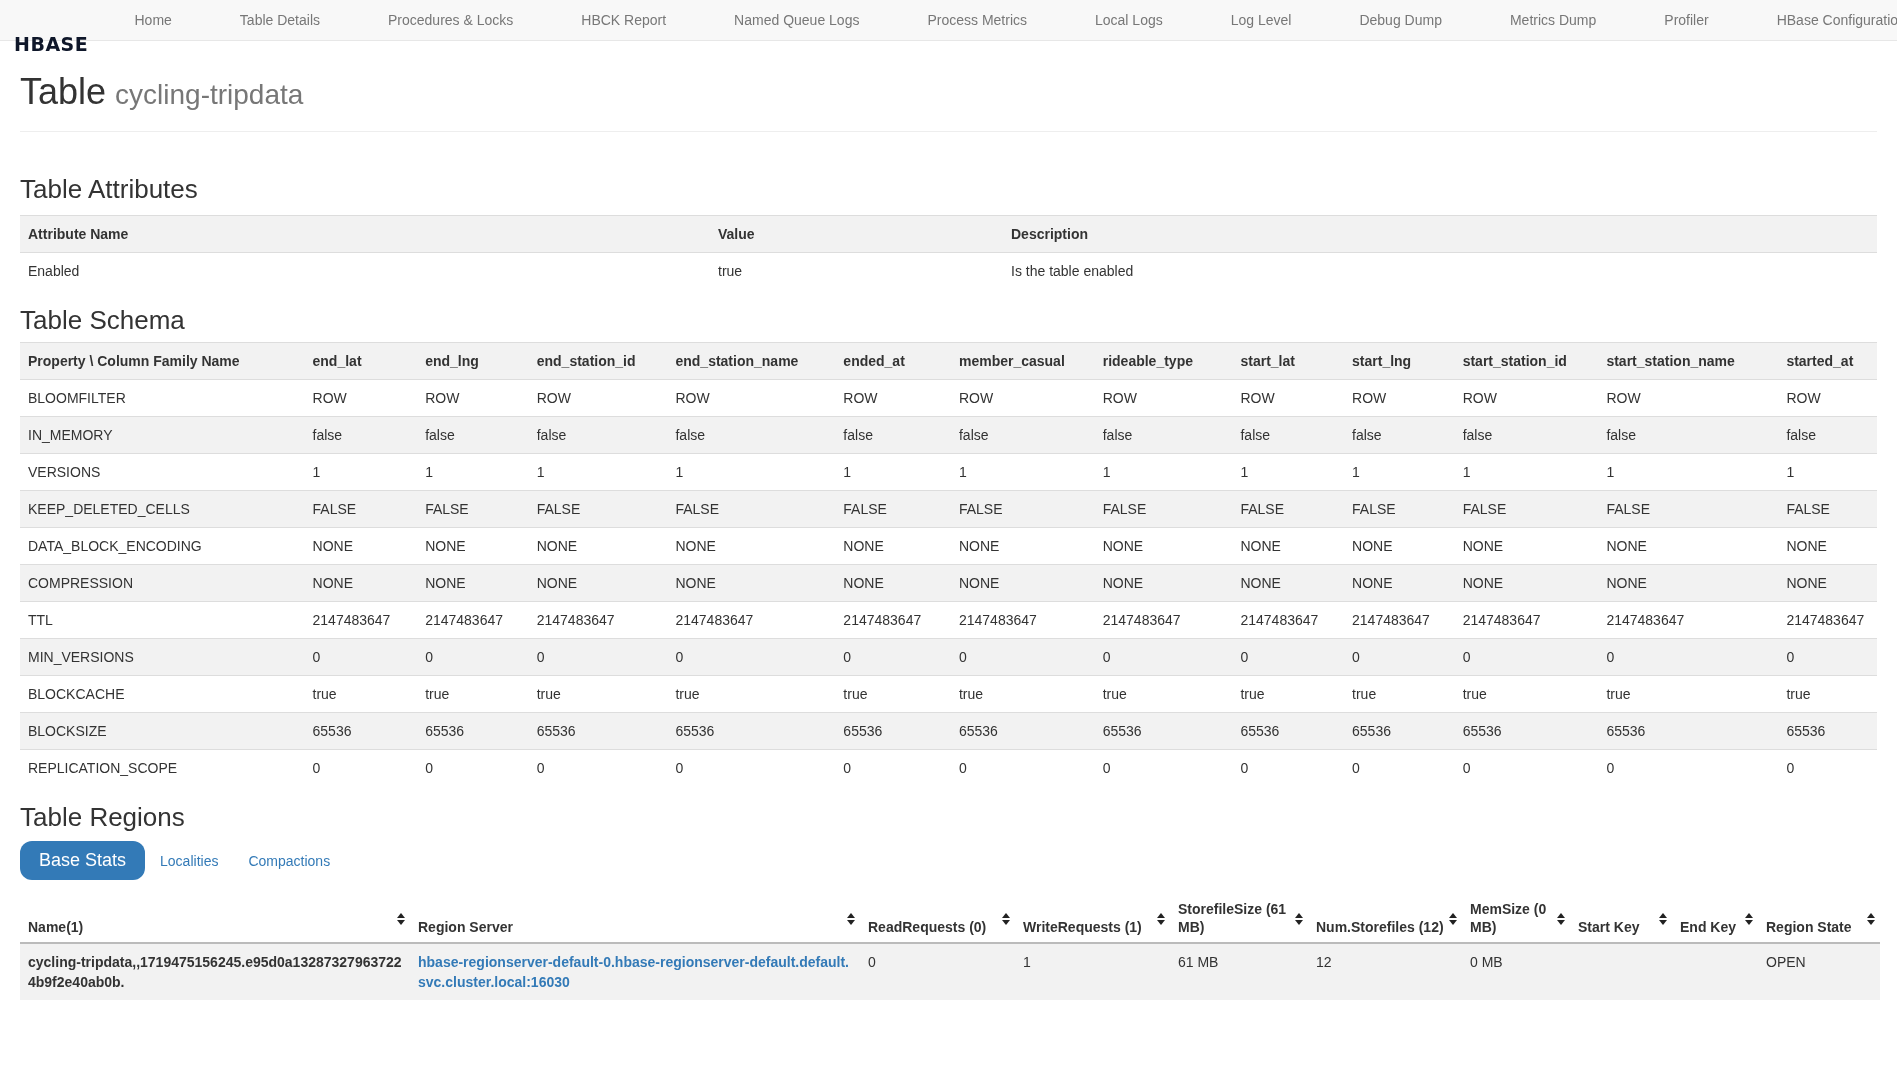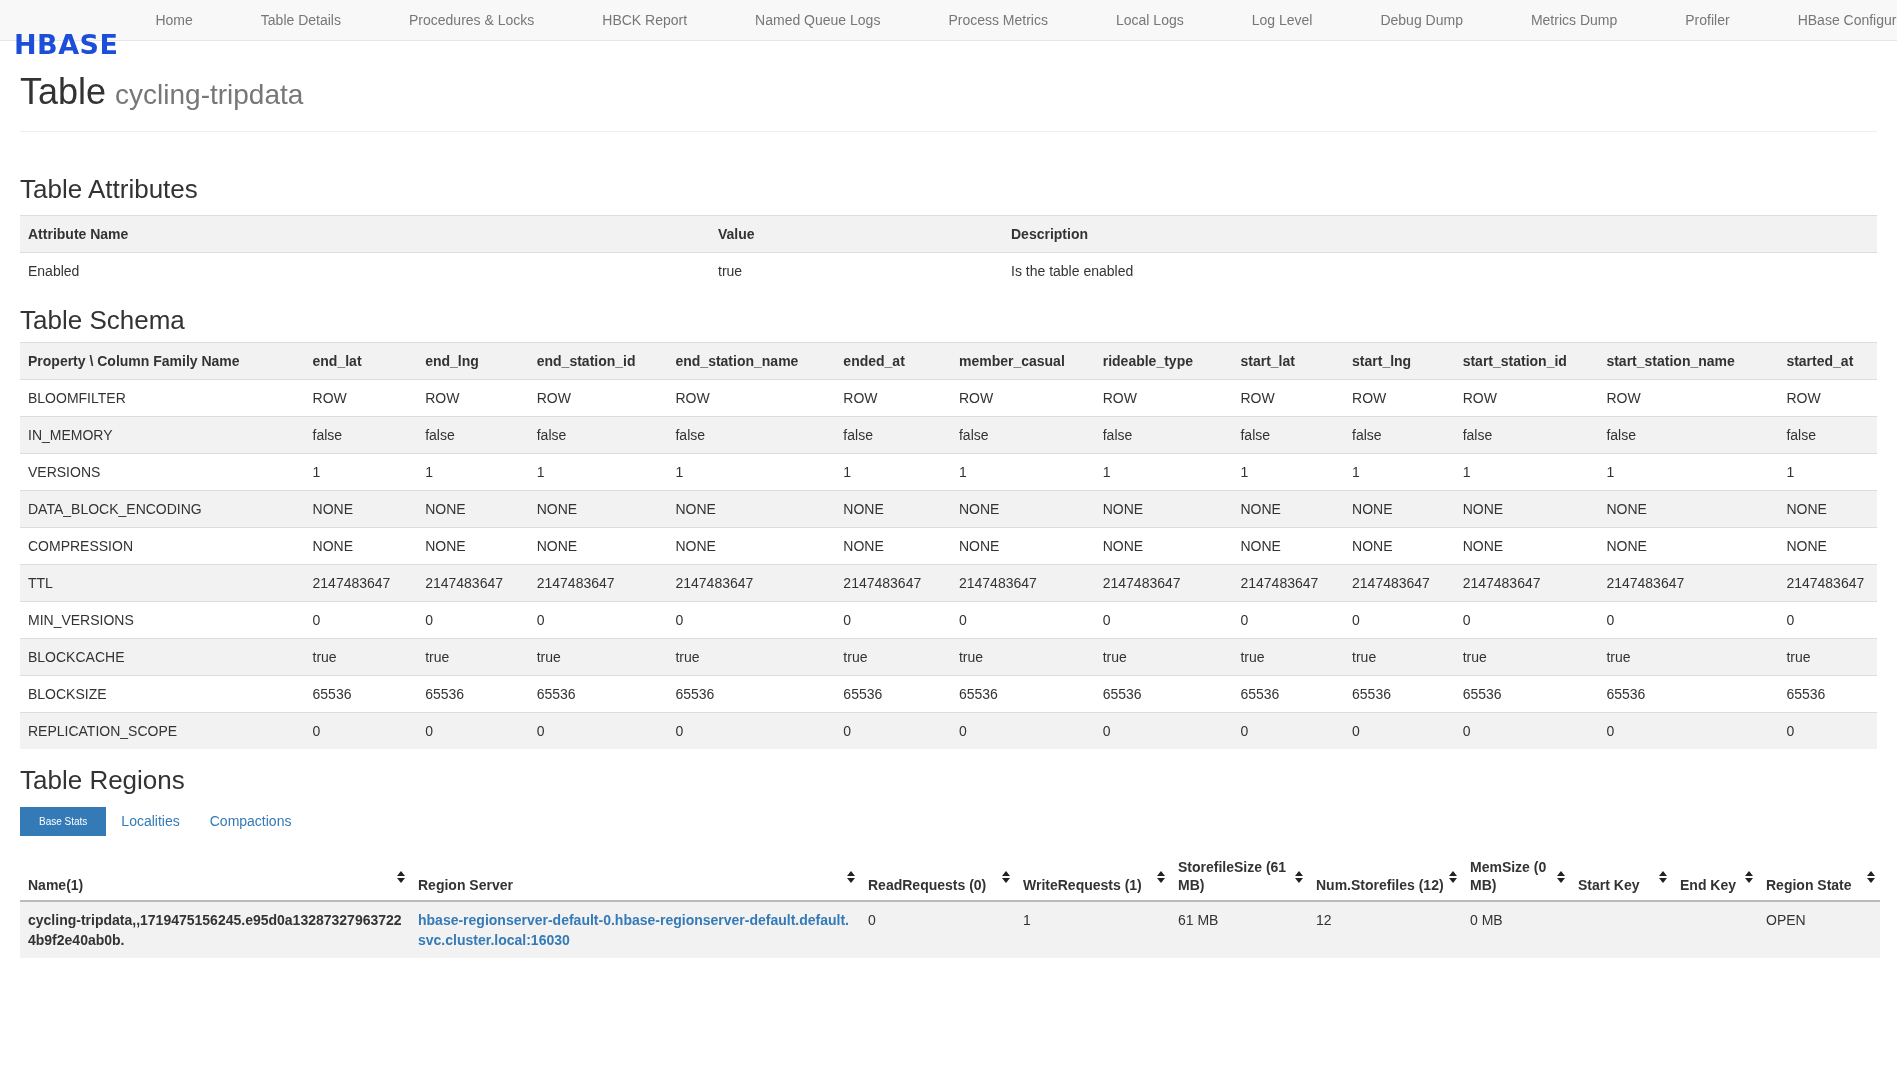--- a/index.html
+++ b/index.html
@@ -6,22 +6,22 @@
   html,body { width:1897px; height:1077px; overflow:hidden; background:#fff;
     font-family:"Liberation Sans","DejaVu Sans",sans-serif; color:#333; }
 
   
   .navbar { height:41px; background:#f8f8f8; border-bottom:1px solid #e7e7e7;
     display:flex; align-items:center; padding:0 12px; }
   .brand { display:flex; flex-direction:column; align-items:flex-start;
     line-height:1; margin:0 24px 0 2px; cursor:pointer; }
   .brand .apache { font-size:10px; font-weight:bold; letter-spacing:7px;
     color:#5a5a5a; margin-bottom:2px; }
-  .brand .hbase { font-size:27px; font-weight:800; letter-spacing:.5px;
-    color:#1d4ed8; font-family:"DejaVu Sans","Liberation Sans",sans-serif;margin-top:37px; }
+  .brand .hbase { font-size:19px; font-weight:800; letter-spacing:.5px;
+    color:#0f172a; font-family:"DejaVu Sans","Liberation Sans",sans-serif;margin-top:37px; }
   .nav-menu { display:flex; list-style:none;gap:42px; }
   .nav-menu a { display:block; padding:12px 13px; font-size:14px; color:#777;
     text-decoration:none; white-space:nowrap; }
 
   
   .container { padding:0 20px; }
   h1.page-title { margin-top:30px; font-size:36px; font-weight:400; color:#333; }
   h1.page-title .subtitle { font-size:28px; color:#777; margin-left:9px; font-weight:400; }
   hr.divider { border:none; border-top:1px solid #eee; margin-top:18px; }
   h2.section-heading { font-size:26px; font-weight:400; color:#333; }
@@ -51,22 +51,22 @@
     display:flex; flex-direction:column; gap:2px; }
   .sorter i { display:block; width:0; height:0;
     border-left:4px solid transparent; border-right:4px solid transparent; }
   .sorter .up   { border-bottom:5px solid #222; }
   .sorter .down { border-top:5px solid #222; }
 
   a { color:#337ab7; text-decoration:none; }
 
   
   .tabs { margin-top:8px; display:flex; align-items:center; }
-  .tab-active { background:#337ab7; color:#fff; border-radius:0;
-    padding:9px 19px; font-size:10px; cursor:pointer; }
+  .tab-active { background:#337ab7; color:#fff; border-radius:12px;
+    padding:9px 19px; font-size:18px; cursor:pointer; }
   .tab-link { color:#337ab7; padding:9px 15px; font-size:14px; cursor:pointer; }
 </style>
 </head>
 <body>
 
 <nav class="navbar">
   <div class="brand">
     <span class="apache">APACHE</span>
     <span class="hbase">HBASE</span>
   </div>
@@ -217,20 +217,35 @@
           <td>1</td>
           <td>1</td>
           <td>1</td>
           <td>1</td>
           <td>1</td>
           <td>1</td>
           <td>1</td>
           <td>1</td>
         </tr>
         <tr>
+          <td>KEEP_DELETED_CELLS</td>
+          <td>FALSE</td>
+          <td>FALSE</td>
+          <td>FALSE</td>
+          <td>FALSE</td>
+          <td>FALSE</td>
+          <td>FALSE</td>
+          <td>FALSE</td>
+          <td>FALSE</td>
+          <td>FALSE</td>
+          <td>FALSE</td>
+          <td>FALSE</td>
+          <td>FALSE</td>
+        </tr>
+        <tr>
           <td>DATA_BLOCK_ENCODING</td>
           <td>NONE</td>
           <td>NONE</td>
           <td>NONE</td>
           <td>NONE</td>
           <td>NONE</td>
           <td>NONE</td>
           <td>NONE</td>
           <td>NONE</td>
           <td>NONE</td>

